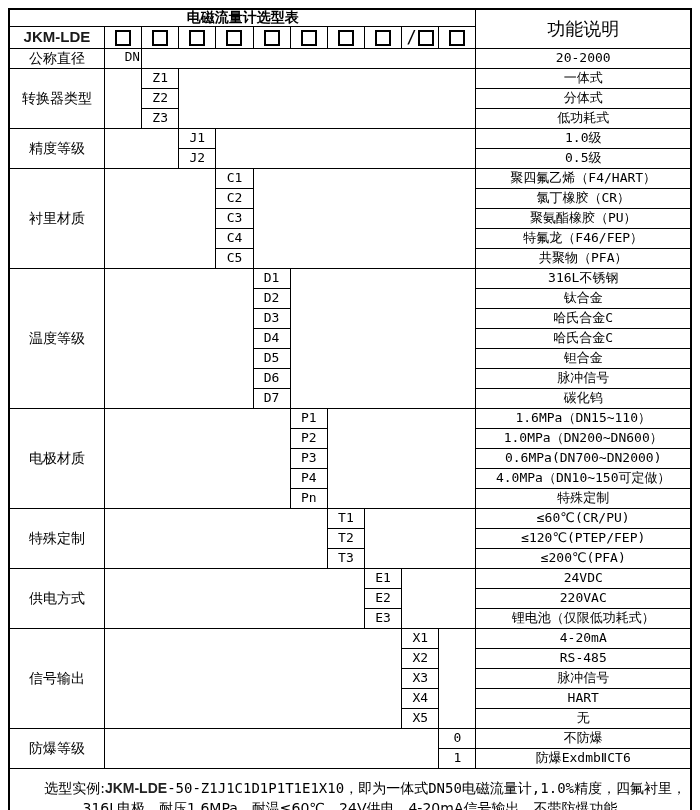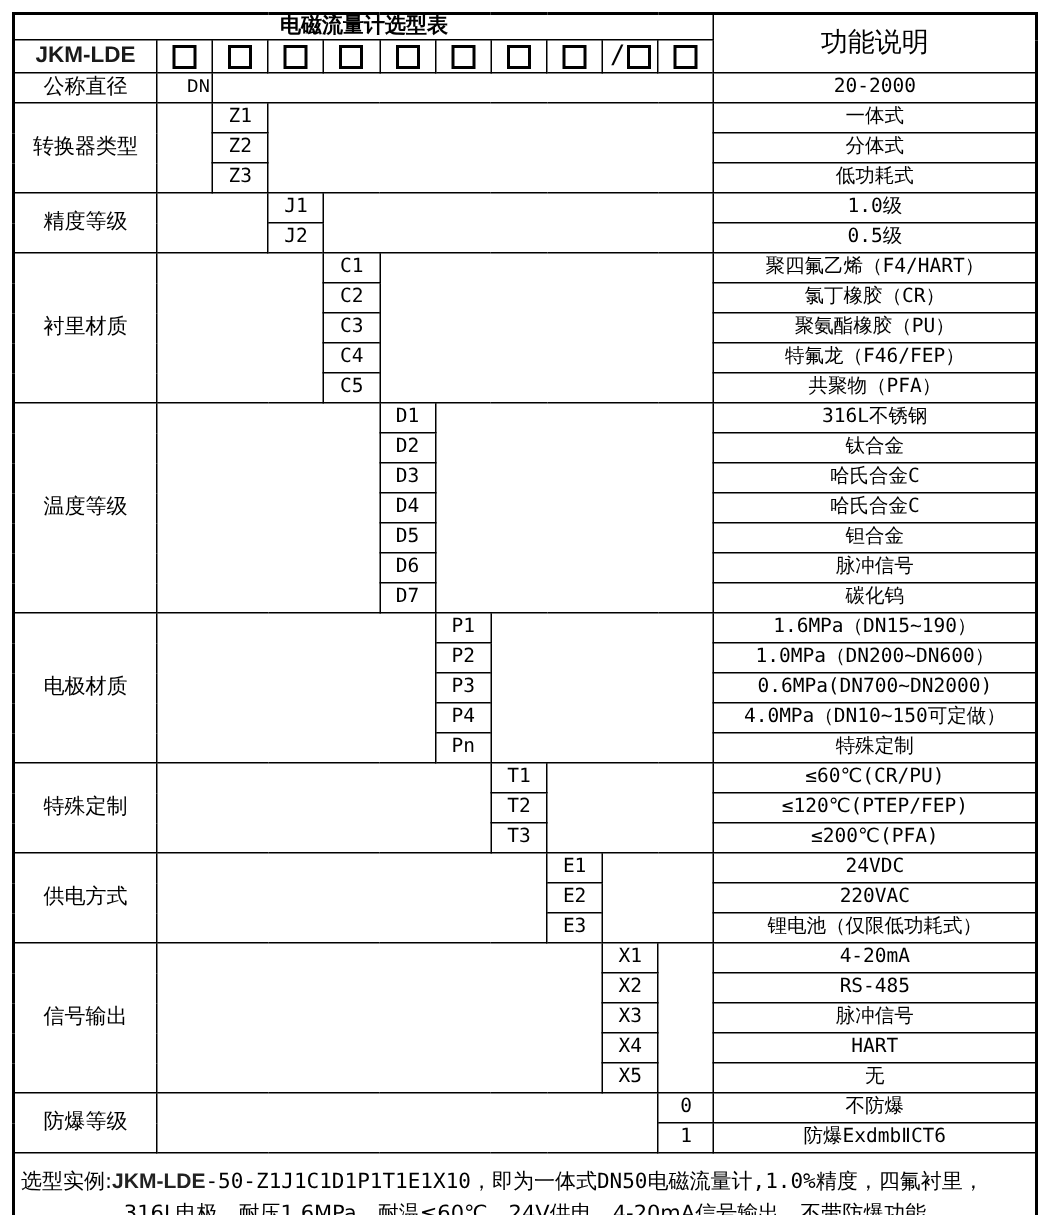--- a/index.html
+++ b/index.html
@@ -62,21 +62,21 @@
   }
   .slash {
     display: inline-block;
     font-family: "DejaVu Sans Mono", monospace;
     font-size: 17px;
     vertical-align: middle;
     margin-right: 1px;
   }
 
   .r-example td { height: 52px; padding: 3px 4px; white-space: normal; }
-  .ex-line1 { text-align: left;  font-size: 14px; line-height: 1.45; }
+  .ex-line1 { text-align: right;  font-size: 14px; line-height: 1.45; }
   .ex-line2 { text-align: center; font-size: 14px; line-height: 1.45; }
   .ex-model { font-weight: 700; font-family: "Liberation Sans", sans-serif; color: #222; }
   .ex-mono  { font-family: "DejaVu Sans Mono", "DejaVu Sans", monospace; }
 </style>
 </head>
 <body>
 
 <table class="sel">
   <colgroup>
     <col class="c-label">
@@ -202,21 +202,21 @@
   <tr class="opt">
     <td class="code">D7</td>
     <td class="desc">碳化钨</td>
   </tr>
 
   <tr class="opt">
     <td rowspan="5" class="lab">电极材质</td>
     <td rowspan="5" colspan="5"></td>
     <td class="code">P1</td>
     <td rowspan="5" colspan="4"></td>
-    <td class="desc">1.6MPa（DN15~190）</td>
+    <td class="desc">1.6MPa（DN15~110）</td>
   </tr>
   <tr class="opt">
     <td class="code">P2</td>
     <td class="desc">1.0MPa（DN200~DN600）</td>
   </tr>
   <tr class="opt">
     <td class="code">P3</td>
     <td class="desc">0.6MPa(DN700~DN2000)</td>
   </tr>
   <tr class="opt">

